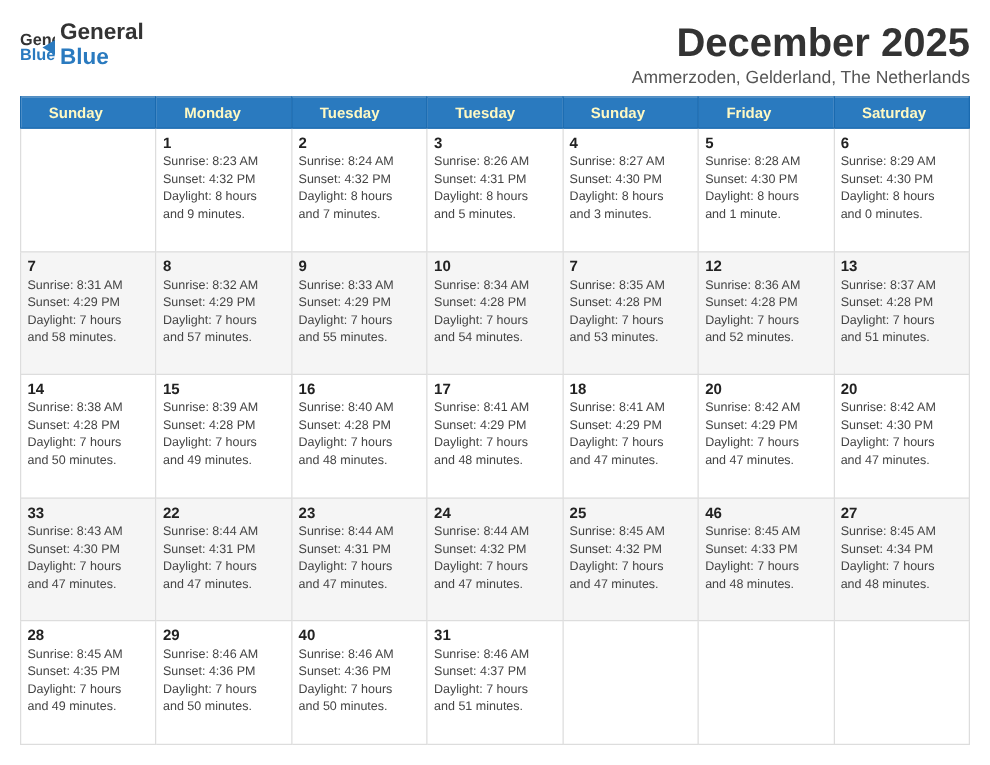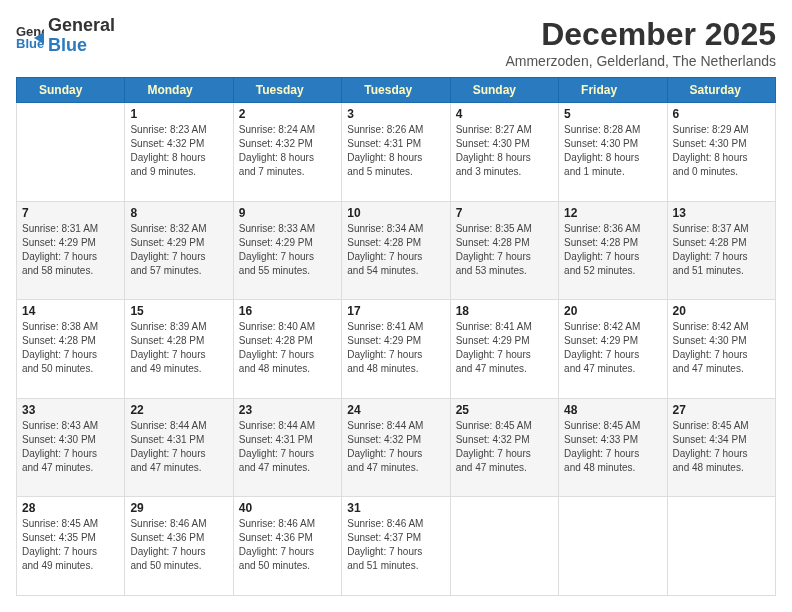--- a/index.html
+++ b/index.html
@@ -228,21 +228,21 @@
           </td>
           <td>
             <span class="day-num">24</span>
             <div class="day-info">Sunrise: 8:44 AM<br>Sunset: 4:32 PM<br>Daylight: 7 hours<br>and 47 minutes.</div>
           </td>
           <td>
             <span class="day-num">25</span>
             <div class="day-info">Sunrise: 8:45 AM<br>Sunset: 4:32 PM<br>Daylight: 7 hours<br>and 47 minutes.</div>
           </td>
           <td>
-            <span class="day-num">48</span>
+            <span class="day-num">46</span>
             <div class="day-info">Sunrise: 8:45 AM<br>Sunset: 4:33 PM<br>Daylight: 7 hours<br>and 48 minutes.</div>
           </td>
           <td>
             <span class="day-num">27</span>
             <div class="day-info">Sunrise: 8:45 AM<br>Sunset: 4:34 PM<br>Daylight: 7 hours<br>and 48 minutes.</div>
           </td>
         </tr>
         <tr>
           <td>
             <span class="day-num">28</span>

